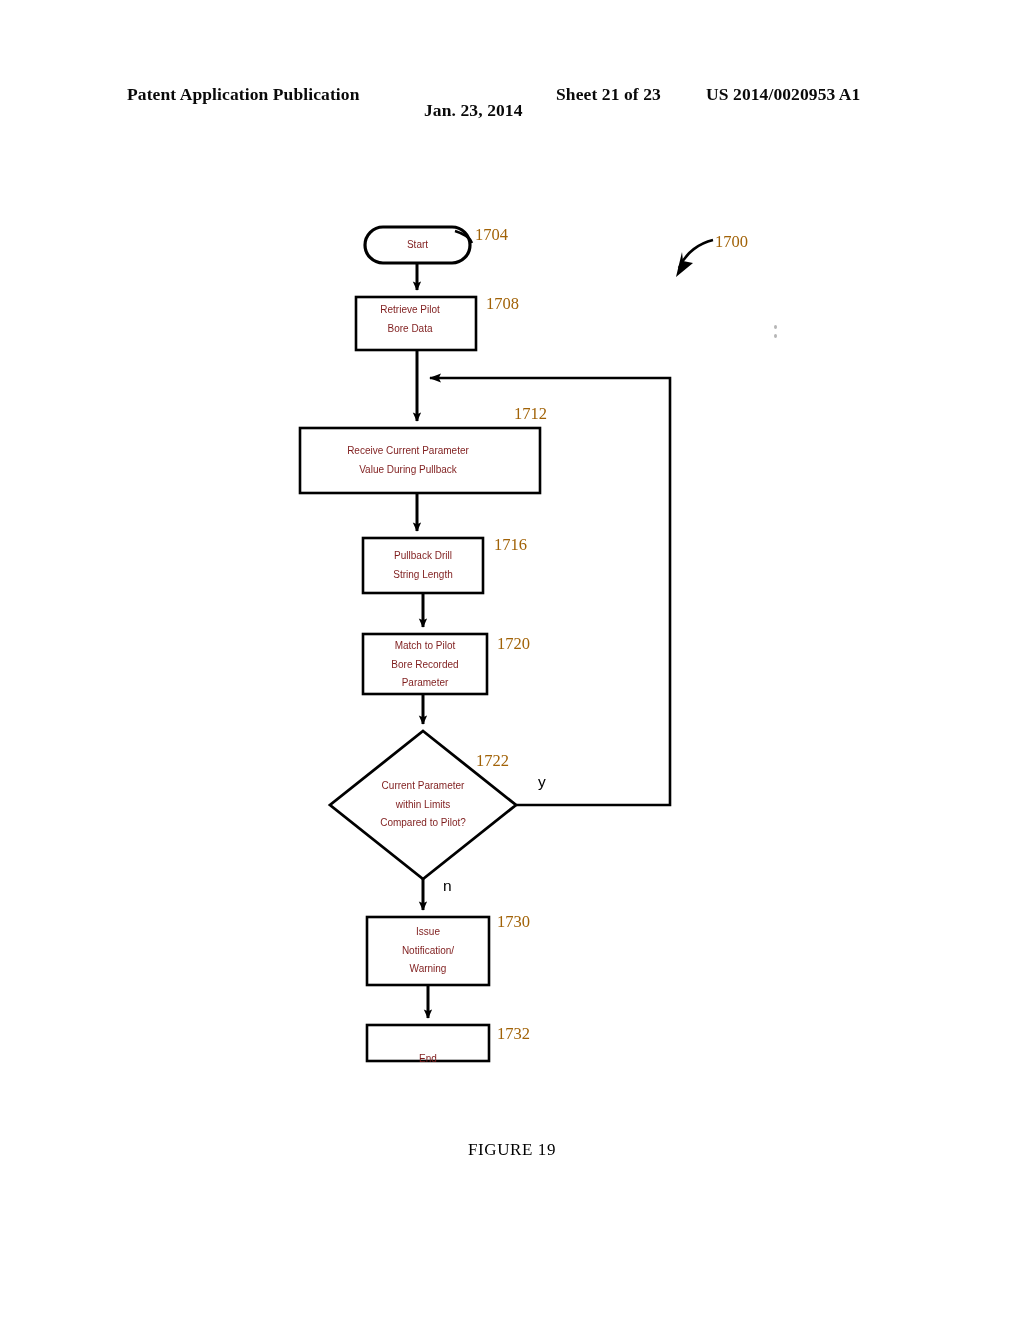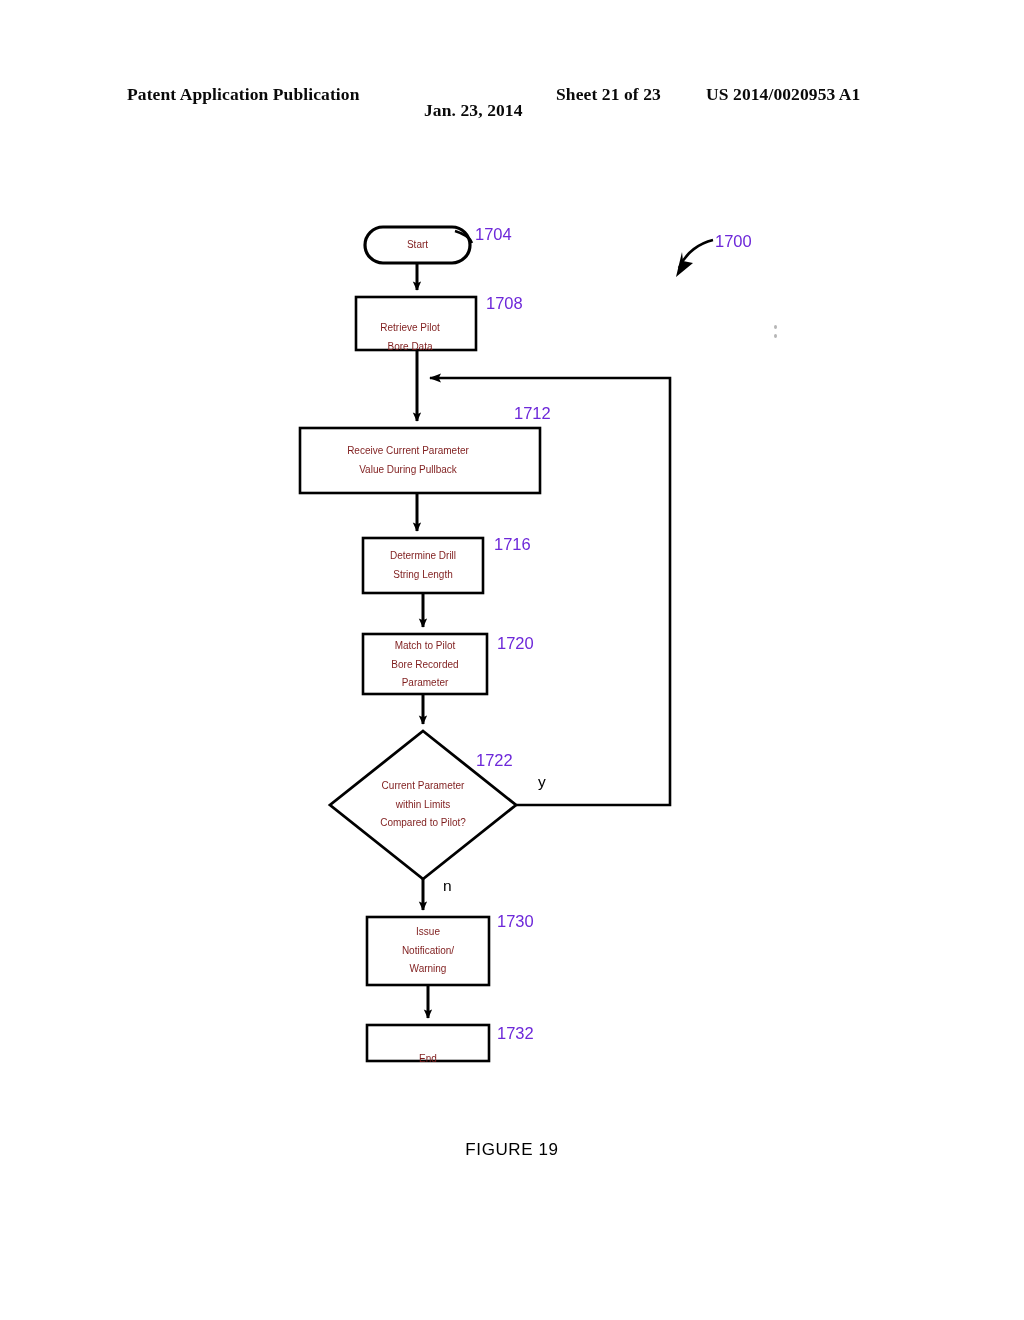--- a/index.html
+++ b/index.html
@@ -62,38 +62,38 @@
     text-align: center;
     font-family: "Liberation Sans", sans-serif;
     font-size: 10px;
     line-height: 18.5px;
     color: #7f1d1d;
     white-space: nowrap;
     pointer-events: none;
   }
   .ref-label {
     position: absolute;
-    font-family: Liberation Sans, sans-serif;
+    font-family: Liberation Serif, serif;
     font-size: 16.5px;
-    color: #6d28d9;
+    color: #a16207;
     white-space: nowrap;
   }
   .branch-label {
     position: absolute;
     font-family: "Liberation Sans", sans-serif;
     font-size: 15.5px;
     color: #000000;
   }
   .figure-caption {
     position: absolute;
     left: 0;
     top: 1140px;
     width: 1024px;
     text-align: center;
-    font-family: Liberation Sans, sans-serif;
+    font-family: Liberation Serif, serif;
     font-size: 17px;
     letter-spacing: 0.6px;
     color: #000000;
   }
   .speck {
     position: absolute;
     background: #7a7a7a;
     border-radius: 50%;
     opacity: 0.55;
   }
@@ -155,32 +155,32 @@
     <path d="M713,240 C700,243 686,252 679,268" fill="none" stroke="#000" stroke-width="2.6"></path>
     <polygon points="676,277 693,263 683,261 682,252" fill="#000"></polygon>
 
     <path d="M455,231 C465,234 470,238 472,243" fill="none" stroke="#000" stroke-width="2.4"></path>
   </svg>
 
   <div class="node-label" style="left:365px; top:236px; width:105px;">
     <div>Start</div>
   </div>
 
-  <div class="node-label" style="left:356px; top:319px; width:108px;">
+  <div class="node-label" style="left:356px; top:301px; width:108px;">
     <div>Retrieve Pilot</div>
     <div>Bore Data</div>
   </div>
 
   <div class="node-label" style="left:300px; top:442px; width:216px;">
     <div>Receive Current Parameter</div>
     <div>Value During Pullback</div>
   </div>
 
   <div class="node-label" style="left:363px; top:547px; width:120px;">
-    <div>Determine Drill</div>
+    <div>Pullback Drill</div>
     <div>String Length</div>
   </div>
 
   <div class="node-label" style="left:363px; top:637px; width:124px;">
     <div>Match to Pilot</div>
     <div>Bore Recorded</div>
     <div>Parameter</div>
   </div>
 
   <div class="node-label" style="left:323px; top:777px; width:200px;">

